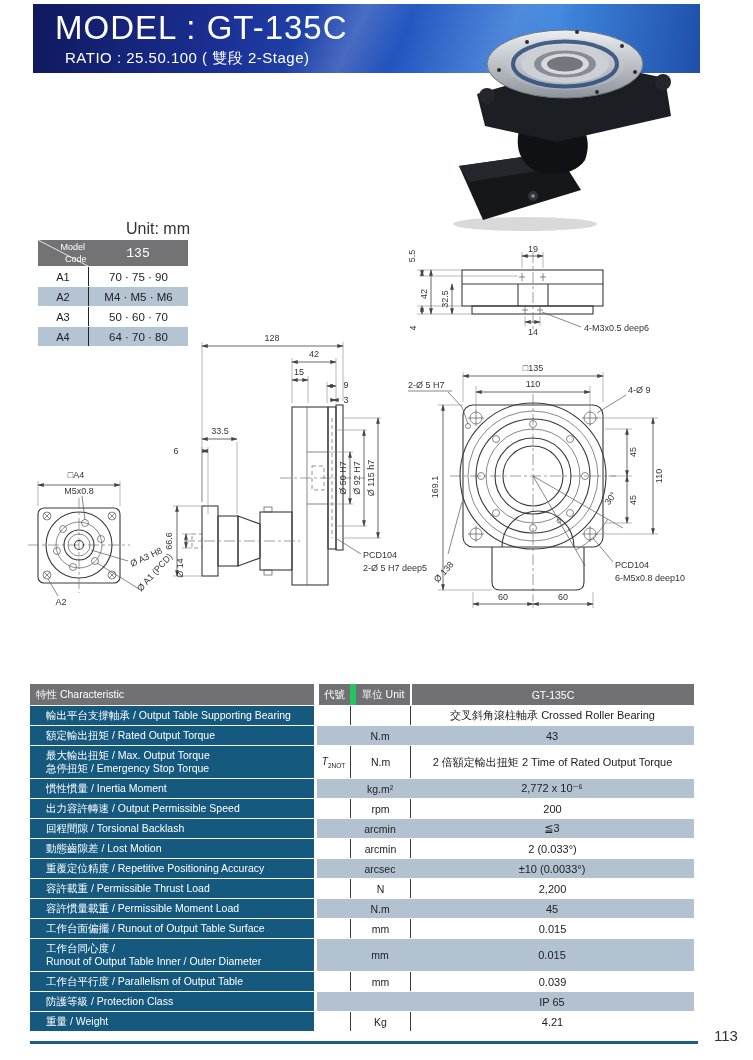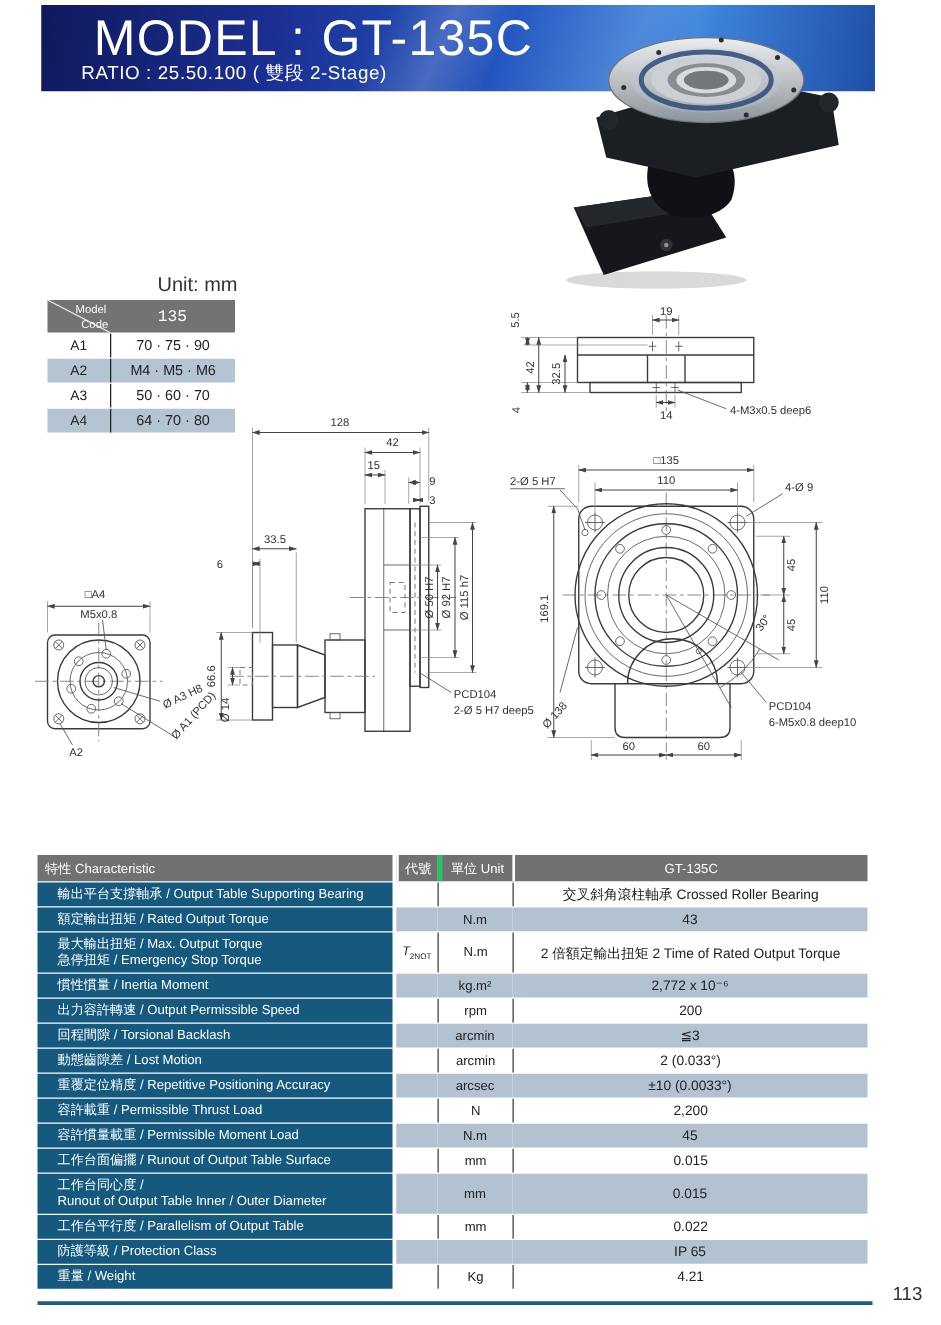--- a/index.html
+++ b/index.html
@@ -3,21 +3,21 @@
 <meta charset="utf-8">
 <style>
   html,body{margin:0;padding:0;background:#fff;}
   .page{position:relative;width:753px;height:1060px;background:#fff;overflow:hidden;
         font-family:"Liberation Sans","DejaVu Sans",sans-serif;color:#222;}
   
   .banner{position:absolute;left:33px;top:4px;width:667px;height:69px;
     background:linear-gradient(98deg,#10195e 0%,#1b2f93 28%,#2356c0 55%,#3f87de 78%,#1f4fa8 100%);}
   .banner:after{content:"";position:absolute;inset:0;
     background:linear-gradient(115deg,transparent 40%,rgba(255,255,255,.18) 48%,transparent 55%,rgba(255,255,255,.12) 70%,transparent 78%);}
-  .banner .model{position:absolute;left:42px;top:5px;font-size:40px;color:#fff;letter-spacing:1px;z-index:2;}
+  .banner .model{position:absolute;left:22px;top:5px;font-size:33px;color:#fff;letter-spacing:1px;z-index:2;}
   .banner .ratio{position:absolute;left:32px;top:45px;font-size:15px;color:#fff;letter-spacing:.5px;z-index:2;}
   
   .photo{position:absolute;left:437px;top:20px;width:280px;height:212px;z-index:3;}
   
   .unitnote{position:absolute;left:126px;top:220px;font-size:16px;color:#333;}
   .mtable{position:absolute;left:38px;top:240px;width:150px;font-size:11px;}
   .mhead{display:flex;height:26px;margin-bottom:1px;}
   .mh1{width:50px;background:#737376;position:relative;color:#fff;}
   .mh1 .tm{position:absolute;right:3px;top:2px;font-size:9px;}
   .mh1 .bm{position:absolute;left:3px;bottom:2px;font-size:9px;margin-left:24px;}
@@ -37,21 +37,21 @@
   .cl{stroke:#777;stroke-width:.7;fill:none;stroke-dasharray:11 3 3 3;}
   .hd{stroke:#666;stroke-width:.7;fill:none;stroke-dasharray:4 3;}
   
   .spec{position:absolute;left:30px;top:684px;width:664px;font-size:10.5px;}
   .hrow,.srow{display:flex;margin-bottom:1px;box-sizing:border-box;}
   .hrow{height:21px;color:#fff;}
   .hrow>div{background:#717174;display:flex;align-items:center;justify-content:center;box-sizing:border-box;}
   .h-label{width:284px;justify-content:flex-start !important;padding-left:6px;}
   .h-gap{background:transparent !important;width:3px;}
   .h-code{width:33px;border-left:2px solid #fff;}
-  .h-unit{width:60px;border-left:4px solid #22c55e;}
+  .h-unit{width:60px;border-left:6px solid #22c55e;}
   .h-value{flex:1;border-left:2px solid #fff;}
   .srow{height:19px;}
   .srow.tall{height:32px;}
   .c-label{width:284px;background:#15597e;color:#fff;display:flex;flex-direction:column;
            justify-content:center;padding-left:16px;box-sizing:border-box;line-height:1.25;}
   .c-gap{width:3px;}
   .c-code{width:33px;display:flex;align-items:center;justify-content:center;box-sizing:border-box;}
   .c-unit{width:60px;display:flex;align-items:center;justify-content:center;box-sizing:border-box;}
   .c-value{flex:1;display:flex;align-items:center;justify-content:center;box-sizing:border-box;font-size:11px;}
   .srow.shaded .c-code,.srow.shaded .c-unit,.srow.shaded .c-value{background:#b3c2d1;}
@@ -526,21 +526,21 @@
       <div class="c-unit">mm</div>
       <div class="c-value">0.015</div>
     </div>
     <div class="srow">
       <div class="c-label">
           <div>工作台平行度 / Parallelism of Output Table</div>
         </div>
       <div class="c-gap"></div>
         <div class="c-code"></div>
       <div class="c-unit">mm</div>
-      <div class="c-value">0.022</div>
+      <div class="c-value">0.039</div>
     </div>
     <div class="srow shaded">
       <div class="c-label">
           <div>防護等級 / Protection Class</div>
         </div>
       <div class="c-gap"></div>
         <div class="c-code"></div>
       <div class="c-unit"></div>
       <div class="c-value">IP 65</div>
     </div>

